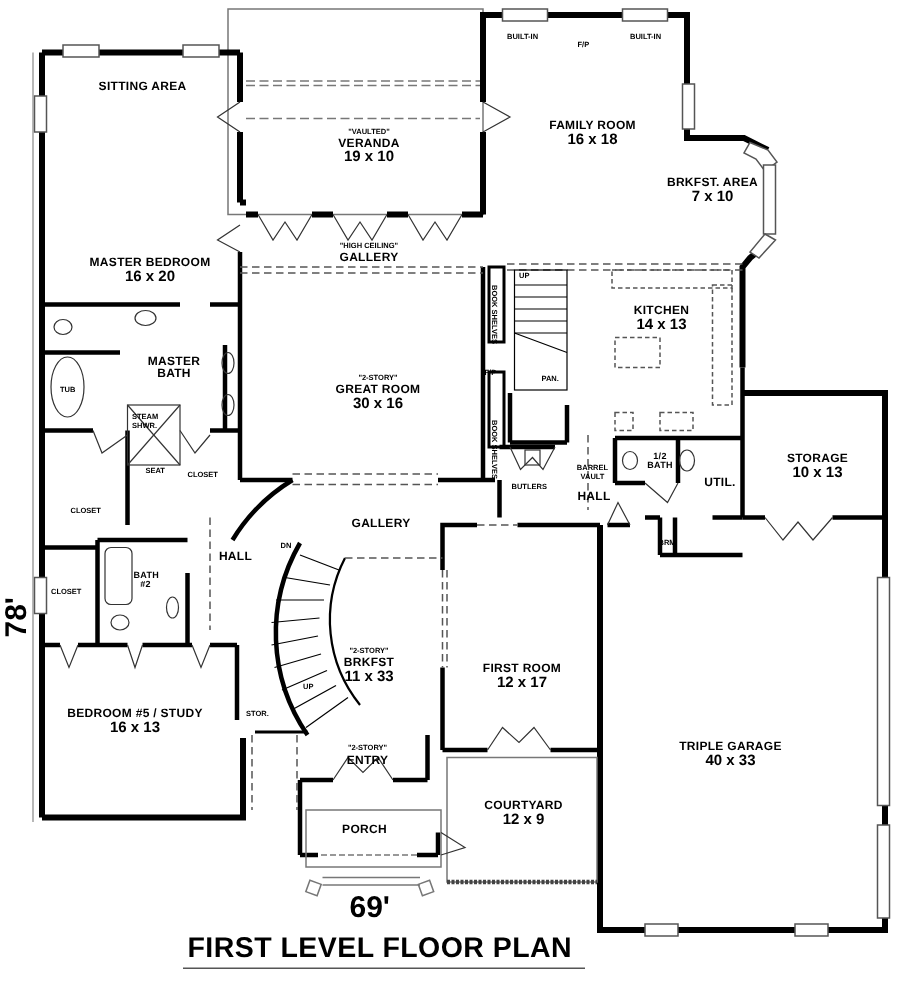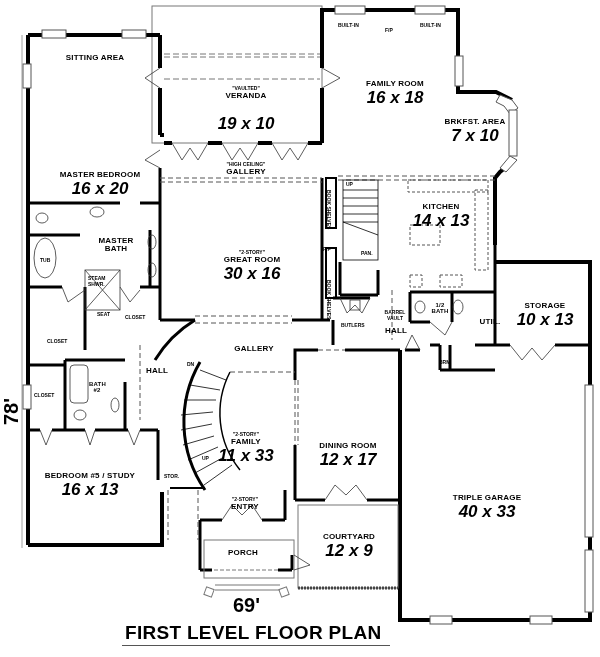--- a/index.html
+++ b/index.html
@@ -1,20 +1,20 @@
 <!DOCTYPE html>
 <html><head>
 <meta charset="utf-8">
 <style>
   html, body { margin:0; padding:0; background:#ffffff; }
   body { width:600px; height:657px; position:relative; overflow:hidden; font-family:"Liberation Sans", sans-serif; color:#000; }
   svg.plan { position:absolute; left:0; top:0; }
   .lbl { position:absolute; text-align:center; font-weight:bold; line-height:1; white-space:nowrap; transform:translateX(-50%); }
   .lbl .name { font-size:8px; letter-spacing:0.2px; display:block; }
-  .lbl .dim { font-size:17px; display:block; margin-top:1px;font-style:italic; }
+  .lbl .dim { font-size:10px; display:block; margin-top:1px; }
   .lbl .note { font-size:5px; display:block; margin-bottom:1px; }
   .tiny { position:absolute; font-size:5px; font-weight:bold; white-space:nowrap; }
   .vtiny { position:absolute; font-size:5px; font-weight:bold; white-space:nowrap; transform:rotate(90deg); transform-origin:left top; }
   .dimtext { position:absolute; font-weight:bold; font-size:20px; }
   .title { position:absolute; left:125px; top:622px; font-size:19px; font-weight:bold; letter-spacing:0.3px;text-align:right; }
   .title-rule { position:absolute; left:122px; top:645px; width:268px; height:1px; background:#555; }
 </style>
 </head>
 <body>
 
@@ -246,21 +246,21 @@
 </div>
 
 <div class="lbl" style="left:100px;top:139px;margin-top:32px;">
   <span class="name">MASTER BEDROOM</span>
   <span class="dim">16 x 20</span>
 </div>
 
 <div class="lbl" style="left:246px;top:86px;">
   <span class="note">"VAULTED"</span>
   <span class="name">VERANDA</span>
-  <span class="dim" style="margin-top:15px;">19 x 10</span>
+  <span class="dim" style="margin-top:0;">19 x 10</span>
 </div>
 
 <div class="lbl" style="left:395px;top:80px;">
   <span class="name">FAMILY ROOM</span>
   <span class="dim">16 x 18</span>
 </div>
 
 <div class="lbl" style="left:475px;top:118px;">
   <span class="name">BRKFST. AREA</span>
   <span class="dim">7 x 10</span>
@@ -288,21 +288,21 @@
 
 <div class="lbl" style="left:545px;top:302px;">
   <span class="name">STORAGE</span>
   <span class="dim">10 x 13</span>
 </div>
 
 <div class="lbl" style="left:440px;top:302px;">
   <span class="name" style="font-size:6px;white-space:normal;width:20px;">1/2 BATH</span>
 </div>
 
-<div class="lbl" style="left:490px;top:318px;">
+<div class="lbl" style="left:480px;top:318px;">
   <span class="name">UTIL.</span>
 </div>
 
 <div class="lbl" style="left:396px;top:327px;">
   <span class="name">HALL</span>
 </div>
 
 <div class="lbl" style="left:254px;top:345px;">
   <span class="name">GALLERY</span>
 </div>
@@ -310,26 +310,26 @@
 <div class="lbl" style="left:157px;top:367px;">
   <span class="name">HALL</span>
 </div>
 
 <div class="lbl" style="left:97px;top:381px;">
   <span class="name" style="font-size:6px;white-space:normal;width:16px;">BATH #2</span>
 </div>
 
 <div class="lbl" style="left:246px;top:432px;">
   <span class="note">"2-STORY"</span>
-  <span class="name">FAMILY</span>
+  <span class="name">BRKFST</span>
   <span class="dim">11 x 33</span>
 </div>
 
 <div class="lbl" style="left:348px;top:442px;">
-  <span class="name">DINING ROOM</span>
+  <span class="name">FIRST ROOM</span>
   <span class="dim">12 x 17</span>
 </div>
 
 <div class="lbl" style="left:487px;top:494px;">
   <span class="name">TRIPLE GARAGE</span>
   <span class="dim">40 x 33</span>
 </div>
 
 <div class="lbl" style="left:90px;top:472px;">
   <span class="name">BEDROOM #5 / STUDY</span>

